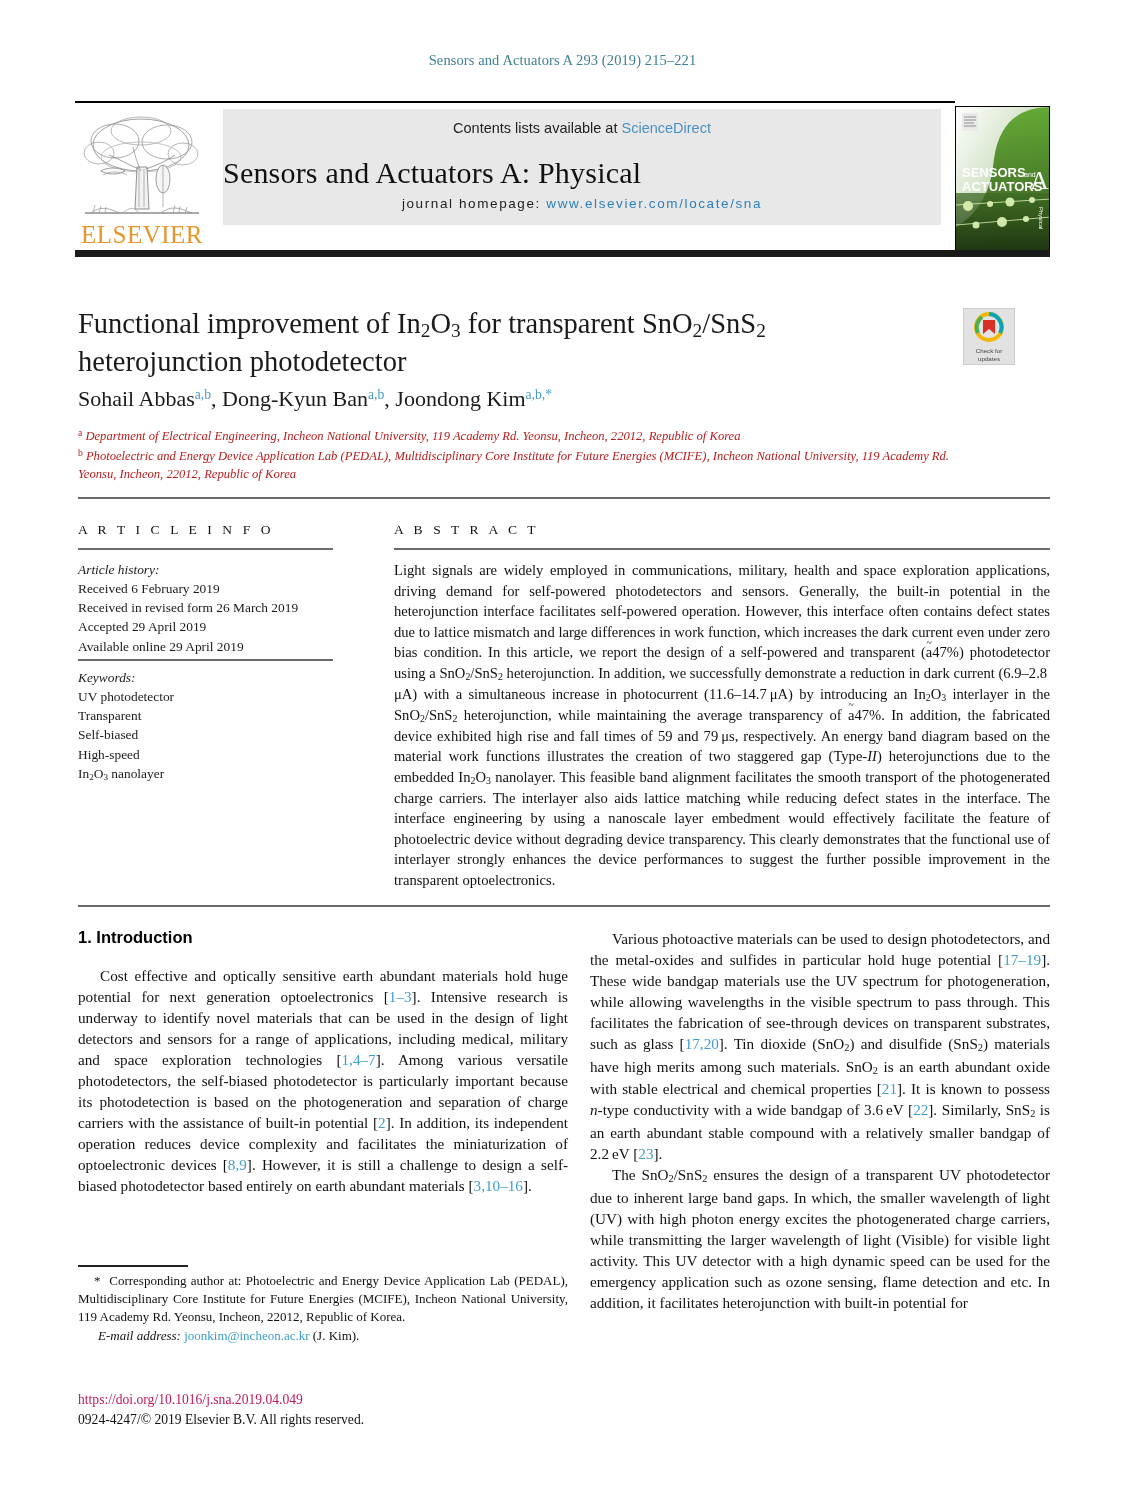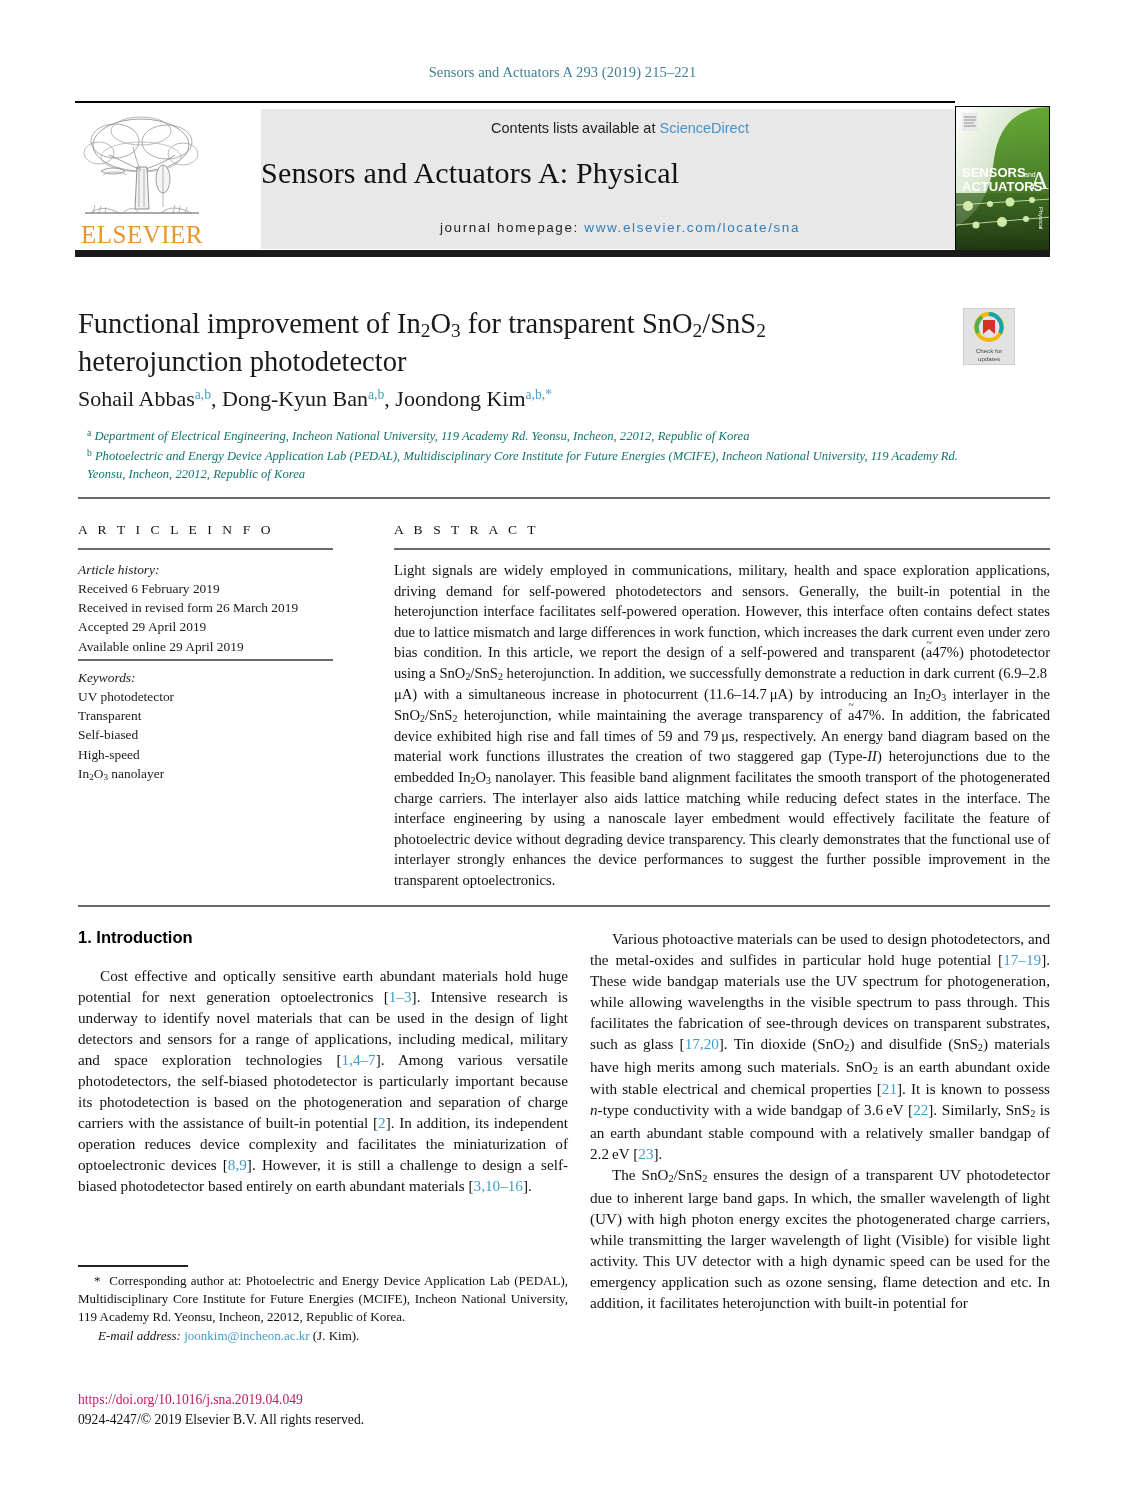--- a/index.html
+++ b/index.html
@@ -18,21 +18,21 @@
   .page {
     position: relative;
     width: 1125px;
     height: 1500px;
     background: #fff;
   }
 
   
   .running-head {
     position: absolute;
-    top: 64px;
+    top: 52px;
     left: 0;
     width: 1125px;
     text-align: center;
     font-size: 14.5px;
     color: #3f7f93;
     letter-spacing: 0.1px;
   }
 
   
   .masthead {
@@ -66,24 +66,23 @@
     font-family: "Liberation Serif", serif;
     font-size: 25px;
     letter-spacing: 0.5px;
     color: #e8952b;
   }
   .masthead-center {
     position: absolute;
     top: 8px;
     left: 148px;
     width: 718px;
-    height: 140px;
+    height: 116px;
     background: #e8e8e8;
     box-sizing: border-box;
-    margin-left: 38px;
   }
   .contents-line {
     position: absolute;
     top: 11px;
     left: 0;
     width: 718px;
     text-align: center;
     font-family: "Liberation Sans", sans-serif;
     font-size: 14.5px;
     color: #222;
@@ -160,22 +159,21 @@
   }
   .affiliations {
     position: absolute;
     top: 426px;
     left: 78px;
     width: 890px;
     font-family: "Liberation Serif", serif;
     font-style: italic;
     font-size: 12.6px;
     line-height: 1.42;
-    color: #0f766e;
-    margin-left: 9px;
+    color: #b91c1c;
   }
   .affiliations sup { font-size: 0.76em; vertical-align: 0.45em; font-style: normal;}
 
   .crossmark {
     position: absolute;
     top: 308px;
     left: 963px;
     width: 52px;
     height: 57px;
     background: #e2e2e2;

